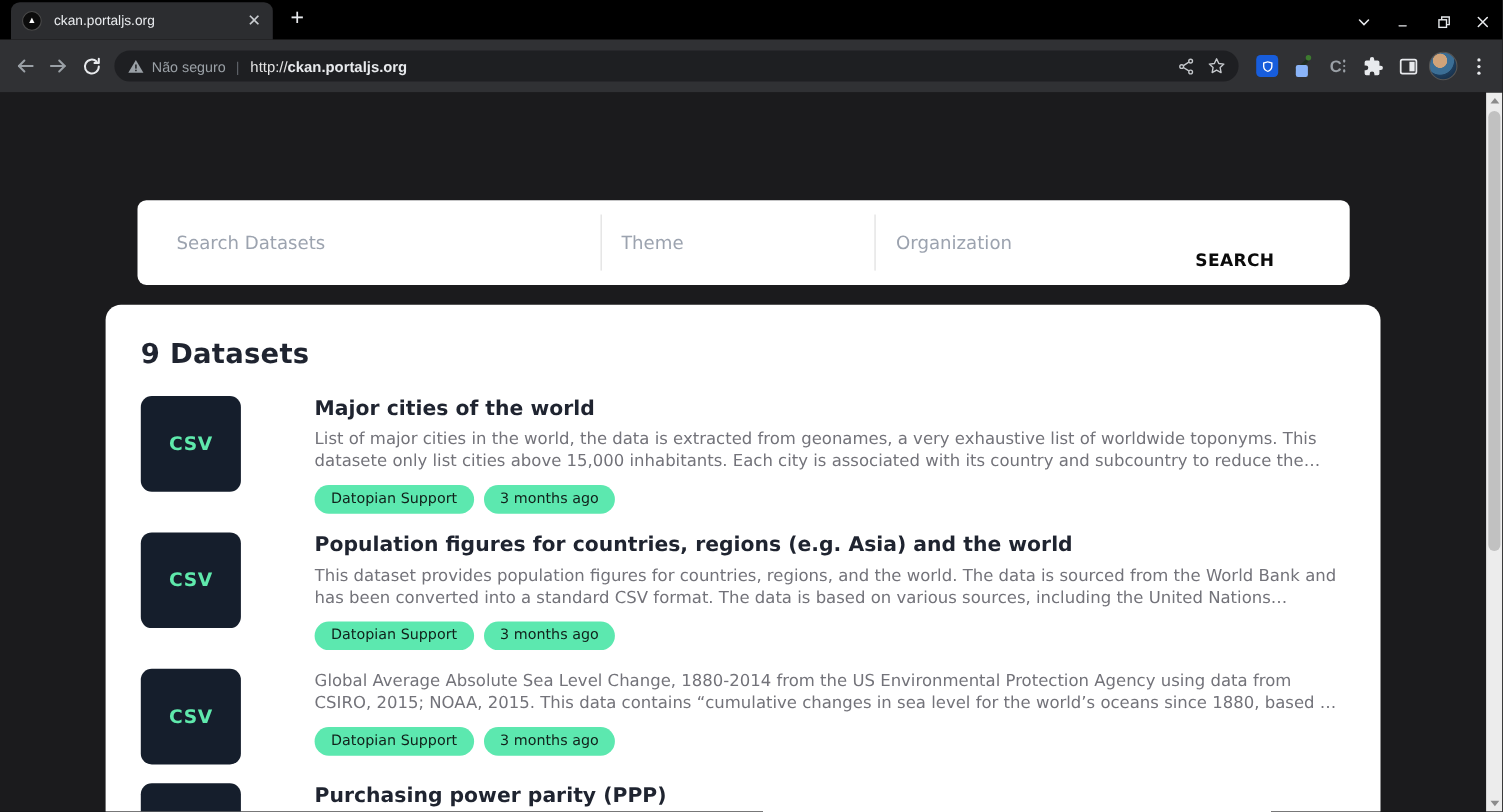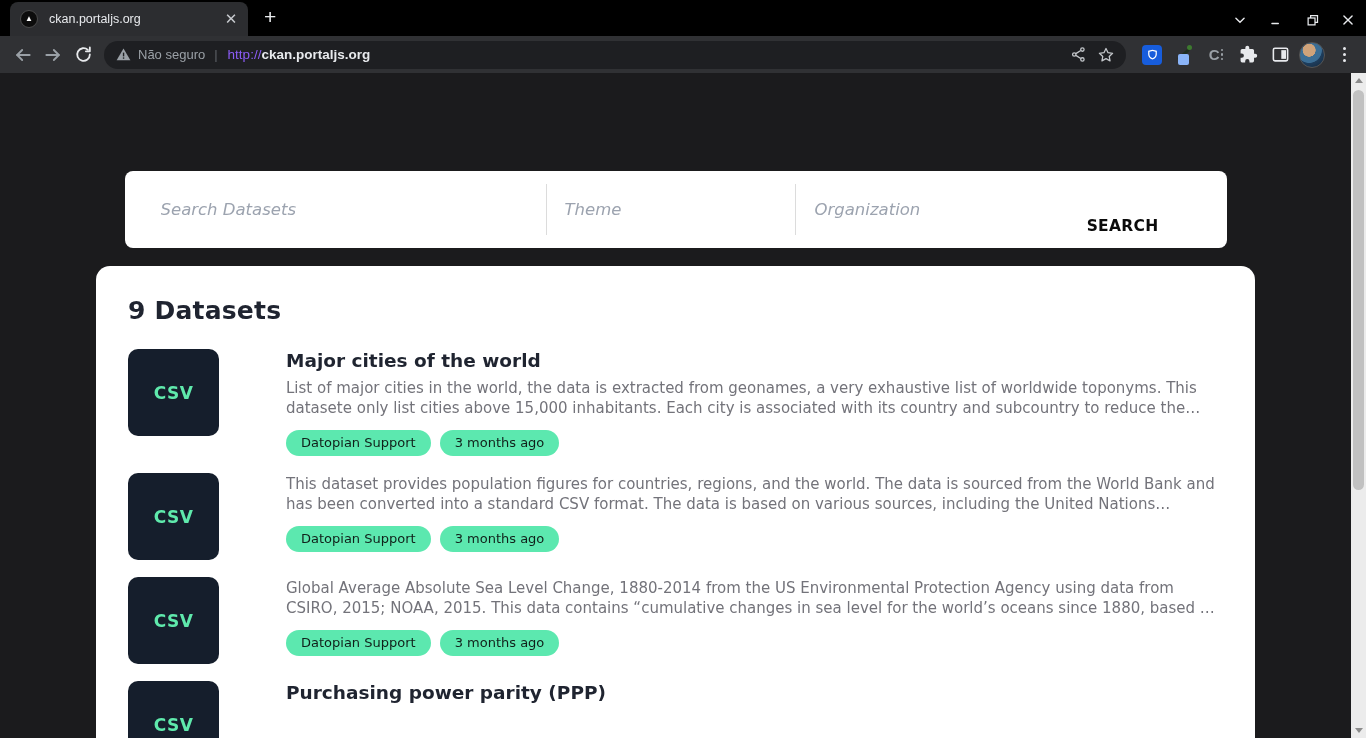--- a/index.html
+++ b/index.html
@@ -11,27 +11,27 @@
   .tabstrip { height:36px; background:#000; display:flex; align-items:flex-end; flex:0 0 auto; }
   .tab { margin-left:10px; width:238px; height:34px; background:#2c2d30; border-radius:8px 8px 0 0; display:flex; align-items:center; padding:0 8px 0 10px; }
   .favicon { width:18px; height:18px; border-radius:50%; background:#0c0c0c; border:1px solid #4a4a4a; display:grid; place-items:center; color:#fff; font-size:8px; line-height:1; flex:0 0 auto; }
   .tab-title { color:#e8eaed; font-size:12.5px; margin-left:11px; flex:1; white-space:nowrap; overflow:hidden; }
   .tab-close { color:#c8cbcf; font-size:15px; width:18px; height:18px; display:grid; place-items:center; border-radius:50%; cursor:pointer; }
   .newtab { color:#e8eaed; font-size:21px; font-weight:400; margin:0 0 7px 16px; cursor:pointer; }
   .ts-spacer { flex:1; }
   .winbtn { width:36px; height:32px; display:grid; place-items:center; cursor:pointer; }
 
   
-  .toolbar { height:37px; background:#303134; display:flex; align-items:center; padding:0 8px; flex:0 0 auto; }
+  .toolbar { height:48px; background:#303134; display:flex; align-items:center; padding:0 8px; flex:0 0 auto; }
   .navbtn { width:30px; height:30px; display:grid; place-items:center; border-radius:50%; cursor:pointer; flex:0 0 auto; }
   .omnibox { flex:1; height:28px; background:#1e1f22; border-radius:14px; margin:0 8px 0 6px; display:flex; align-items:center; padding:0 6px 0 12px; min-width:0; }
   .sec-label { color:#9aa0a6; font-size:13px; margin:0 9px 0 7px; white-space:nowrap; }
   .omni-sep { color:#5f6368; font-size:13px; }
   .url { font-size:13.5px; margin-left:10px; white-space:nowrap; }
-  .url .scheme { color:#8b5cf6; }
+  .url .scheme { color:#e5e5e5; }
   .url .host { color:#e8eaed; font-weight:bold; }
   .omni-spacer { flex:1; }
   .omni-icon { width:28px; height:28px; display:grid; place-items:center; border-radius:50%; cursor:pointer; }
   .extbtn { width:28px; height:28px; display:grid; place-items:center; margin-left:4px; cursor:pointer; flex:0 0 auto; }
   .bw-badge { width:20px; height:20px; background:var(--bitwarden-blue,#175ddc); border-radius:4px; display:grid; place-items:center; }
   .cz-wrap { display:flex; align-items:center; color:#9aa0a6; font-weight:bold; font-size:15px; }
   .cz-dots { display:flex; flex-direction:column; gap:2px; margin-left:1px; }
   .cz-dots i { width:2.5px; height:2.5px; background:#9aa0a6; border-radius:50%; }
   .eyed { position:relative; width:22px; height:22px; }
   .eyed .stem { position:absolute; left:3px; top:9px; width:15px; height:3px; background:#1f2d1f; transform:rotate(-42deg); border-radius:2px; }
@@ -39,21 +39,21 @@
   .eyed .swatch { position:absolute; left:5px; top:10px; width:11px; height:11px; background:#8ab4f8; border-radius:2px; }
   .avatar { width:26px; height:26px; border-radius:50%; background:radial-gradient(circle at 38% 30%, #cfa37a 0 28%, #3b6e95 30% 55%, #1e3d5c 58%, #12263b); border:1px solid #555; }
   .kebab { display:flex; flex-direction:column; gap:3px; }
   .kebab i { width:3px; height:3px; background:#e8eaed; border-radius:50%; }
 
   
   .page { flex:1; position:relative; overflow:hidden; background:var(--page-bg,#1b1b1d); }
   .content { height:100%; margin-right:15px; display:flex; flex-direction:column; align-items:center; overflow:hidden; }
 
   .search-card { margin-top:98px; width:1102px; height:77px; background:#fff; border-radius:8px; display:flex; align-items:stretch; flex:0 0 auto; }
-  .search-card input { border:none; outline:none; background:transparent; font-size:16.5px; color:#333; font-family:"DejaVu Sans", sans-serif;font-style:italic; }
+  .search-card input { border:none; outline:none; background:transparent; font-size:16.5px; color:#333; font-family:"DejaVu Sans", sans-serif; }
   .search-card input::placeholder { color:#9ca3af; }
   .f1 { width:421px; padding-left:36px; border-radius:8px 0 0 8px; }
   .f2 { width:248px; padding-left:18px; }
   .f3 { flex:1; padding-left:19px; }
   .vdiv { width:1px; background:#dcdcdc; margin:13px 0; }
   .search-btn { border:none; background:transparent; font-family:"DejaVu Sans", sans-serif; font-weight:bold; font-size:15.5px; letter-spacing:.3px; color:#0b0b0b; padding:0 68px 0 22px; cursor:pointer;margin-top:32px; }
 
   .results-card { margin-top:18px; width:1159px; background:#fff; border-radius:14px 14px 0 0; padding:30px 32px 0 32px; flex:1 0 auto; font-family:"DejaVu Sans", sans-serif; }
   .results-heading { font-size:25px; font-weight:bold; color:#1f2430; margin-bottom:24px; letter-spacing:.2px; }
   .ds-row { display:flex; align-items:flex-start; margin-bottom:17px; }
@@ -220,20 +220,21 @@
             <div class="ds-tags">
               <span class="tag">Datopian Support</span>
               <span class="tag">3 months ago</span>
             </div>
           </div>
         </div>
 
         <div class="ds-row">
           <div class="csv-chip">CSV</div>
           <div class="ds-body">
+            <div class="ds-title">Population figures for countries, regions (e.g. Asia) and the world</div>
             <div class="ds-desc">This dataset provides population figures for countries, regions, and the world. The data is sourced from the World Bank and has been converted into a standard CSV format. The data is based on various sources, including the United Nations Population Division, Unit...</div>
             <div class="ds-tags">
               <span class="tag">Datopian Support</span>
               <span class="tag">3 months ago</span>
             </div>
           </div>
         </div>
 
         <div class="ds-row">
           <div class="csv-chip">CSV</div>

